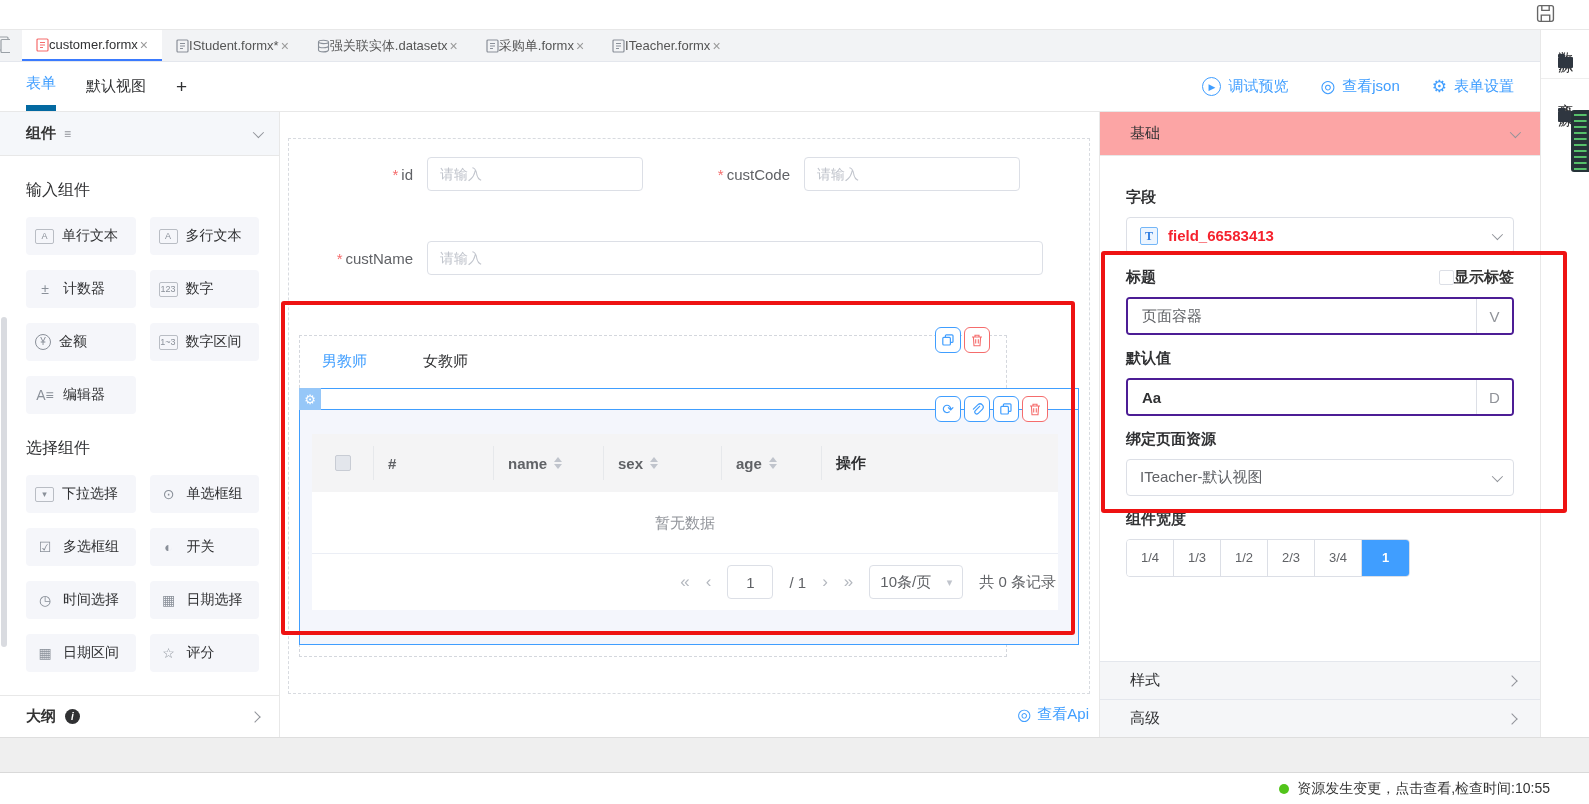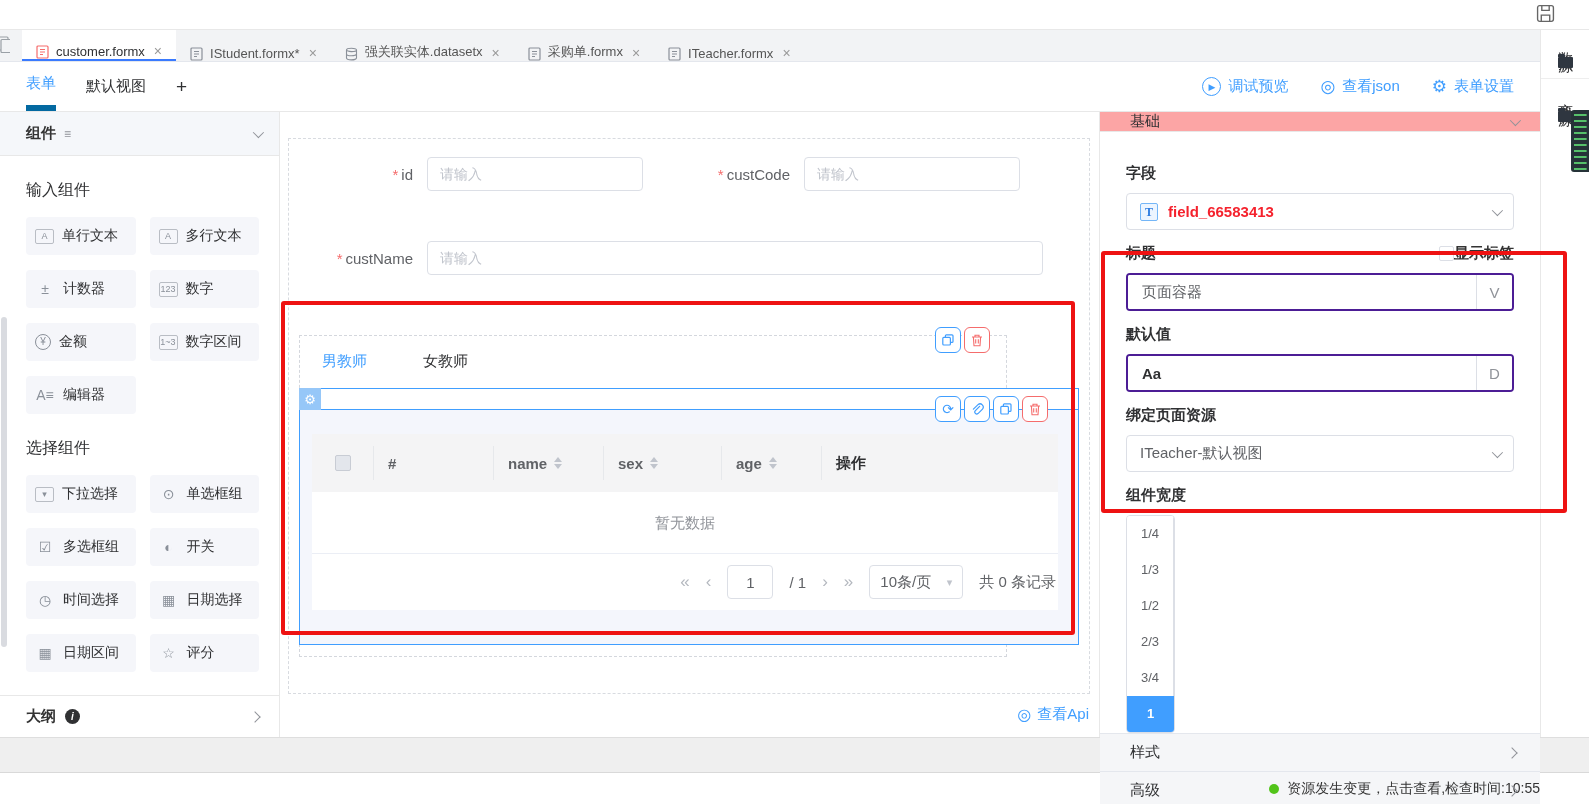--- a/index.html
+++ b/index.html
@@ -10,21 +10,21 @@
   .top-strip { height:30px; background:#fff; border-bottom:1px solid #e8e8e8; position:relative; }
   .save-btn { position:absolute; right:34px; top:4px; color:#666; cursor:pointer; }
 
   
   .middle { display:flex; height:707px; }
   .left-col { width:1540px; display:flex; flex-direction:column; }
 
   
   .tabbar { height:32px; background:#f2f3f5; border-bottom:1px solid #e4e7ed; display:flex; align-items:stretch; padding-left:22px; position:relative; }
   .corner-icon { position:absolute; left:-4px; top:5px; color:#9aa0a6; }
-  .file-tab { display:flex; align-items:flex-end; gap:7px; padding:0 14px; font-size:13px; color:#555; cursor:pointer; }
+  .file-tab { display:flex; align-items:center; padding:0 14px; font-size:13px; color:#555; cursor:pointer; }
   .file-tab.active { background:#fff; color:#303133; border-bottom:2px solid #3a7afe; }
   .tab-ic { display:flex; align-items:center; color:#8a9099; }
   .tab-ic.red { color:#f56c6c; }
   .tab-close { color:#999; font-size:14px; margin-left:2px; }
 
   
   .toolbar { height:50px; background:#fff; border-bottom:1px solid #e8e8e8; display:flex; align-items:center; padding:0 26px; }
   .tb-left { display:flex; gap:30px; align-items:center; height:100%; }
   .tb-item { height:100%; display:flex; align-items:center; font-size:15px; color:#303133; cursor:pointer; }
   .tb-item.active { color:#409eff; border-bottom:6px solid #0369a1; }
@@ -123,41 +123,41 @@
   .show-label-wrap { margin-left:auto; display:flex; align-items:center; font-weight:bold; font-size:15px; }
   .cbx { width:15px; height:15px; border:1px solid #dcdfe6; border-radius:2px; background:#fff; }
   .rp-select { height:37px; border:1px solid #dcdfe6; border-radius:4px; display:flex; align-items:center; padding:0 13px; gap:10px; cursor:pointer; }
   .t-badge { width:18px; height:18px; border:1px solid #74b6f7; background:#ecf5ff; color:#2e7ce0; font-size:12px; font-weight:bold; border-radius:2px; text-align:center; line-height:16px; font-family:"Liberation Serif",serif; }
   .field-name { color:#f5222d; font-weight:bold; flex:1; font-size:15px; }
   .sel-text { flex:1; color:#606266; font-size:15px; }
   .rp-inputwrap { height:38px; border:2px solid #4c1d95; border-radius:4px; display:flex; align-items:stretch; overflow:hidden; }
   .val-input { flex:1; border:none; outline:none; padding:0 14px; font-size:15px; color:#606266; font-family:"Liberation Sans",sans-serif; }
   .val-input.bold { font-weight:bold; color:#303133; }
   .suffix-btn { width:36px; border-left:1px solid #dcdfe6; display:flex; align-items:center; justify-content:center; color:#909399; font-size:15px; background:#fff; cursor:pointer; }
-  .seg { display:flex; border:1px solid #dcdfe6; border-radius:4px; overflow:hidden; width:fit-content;flex-direction:column; }
+  .seg { display:flex; border:1px solid #dcdfe6; border-radius:4px; overflow:hidden; width:fit-content; }
   .seg-item { width:47px; height:36px; line-height:36px; text-align:center; border-right:1px solid #dcdfe6; font-size:13px; color:#606266; cursor:pointer; background:#fff; }
   .seg-item:last-child { border-right:none; }
   .seg-item.active { background:#409eff; color:#fff; font-weight:bold; }
   .rp-footer { margin-top:auto; }
   .rp-acc { height:38px; background:#f5f6f8; border-top:1px solid #e4e7ed; display:flex; align-items:center; padding:0 24px 0 30px; font-size:15px; color:#303133; cursor:pointer; }
   .rp-acc .chev { margin-left:auto; }
 
   
   .right-strip { width:49px; border-left:1px solid #e8e8e8; background:#fff; position:relative; display:flex; flex-direction:column; align-items:center; padding-top:10px; }
   .strip-group { display:flex; flex-direction:column; align-items:center; gap:6px; cursor:pointer; padding-bottom:10px; }
   .strip-group.first { border-bottom:1px solid #eee; margin-bottom:12px; width:100%; }
   .v-text { writing-mode:vertical-lr; text-orientation:upright; font-size:15px; color:#303133; letter-spacing:3px; }
   .folder-ic { width:15px; height:11px; background:#2f3640; border-radius:1px; position:relative; margin-top:2px; }
   .folder-ic::before { content:""; position:absolute; top:-3px; left:0; width:7px; height:3px; background:#2f3640; border-radius:1px 1px 0 0; }
   .minimap { position:absolute; right:0; top:80px; width:18px; height:62px; background:#263238; border-radius:3px 0 0 3px;
              background-image:repeating-linear-gradient(to bottom, #56c06a 0 2px, transparent 2px 6px); background-size:70% 100%; background-repeat:no-repeat; background-position:3px 4px; background-color:#263238; }
 
   
   .gray-band { height:35px; background:#efefef; border-top:1px solid #dedede; }
-  .status-bar { height:32px; background:#fff; border-top:1px solid #d9d9d9; display:flex; align-items:center; justify-content:flex-end; padding-right:49px; gap:8px; font-size:14px; color:#333; }
+  .status-bar { height:32px; background:#fff; border-top:1px solid #d9d9d9; display:flex; align-items:center; justify-content:flex-end; padding-right:39px; gap:8px; font-size:14px; color:#333; }
   .status-dot { width:10px; height:10px; border-radius:50%; background:#52c41a; }
 
   
   .anno { position:absolute; border:4px solid #ee1212; border-radius:3px; z-index:99; pointer-events:none; }
   .anno1 { left:281px; top:301px; width:794px; height:334px; }
   .anno2 { left:1101px; top:251px; width:466px; height:262px; }
 </style>
 </head>
 <body>
 

